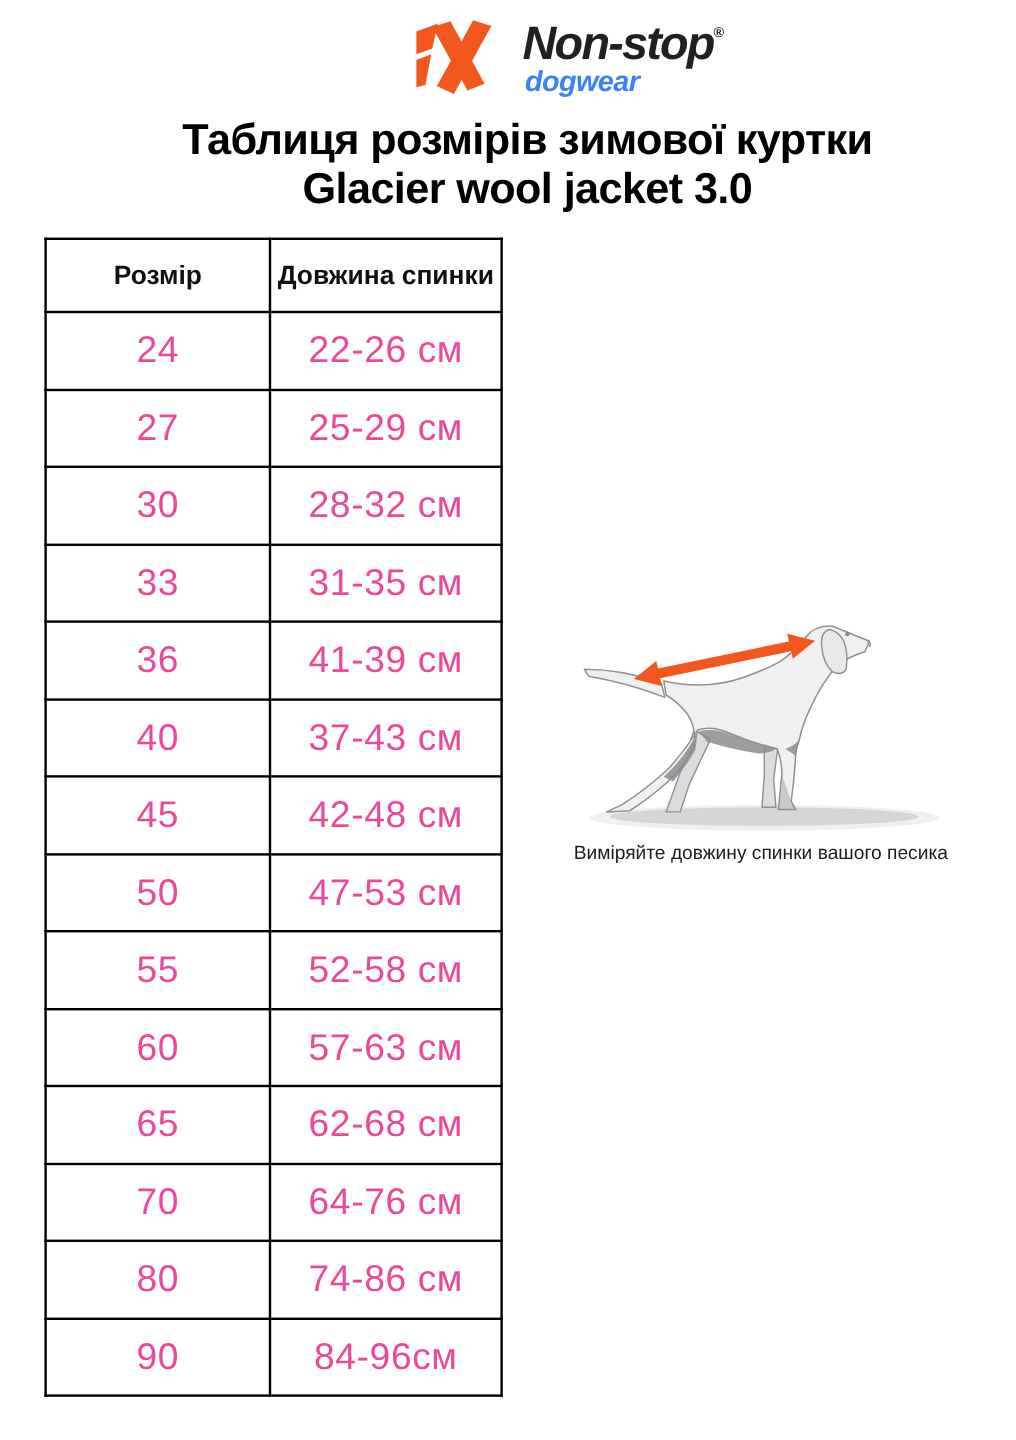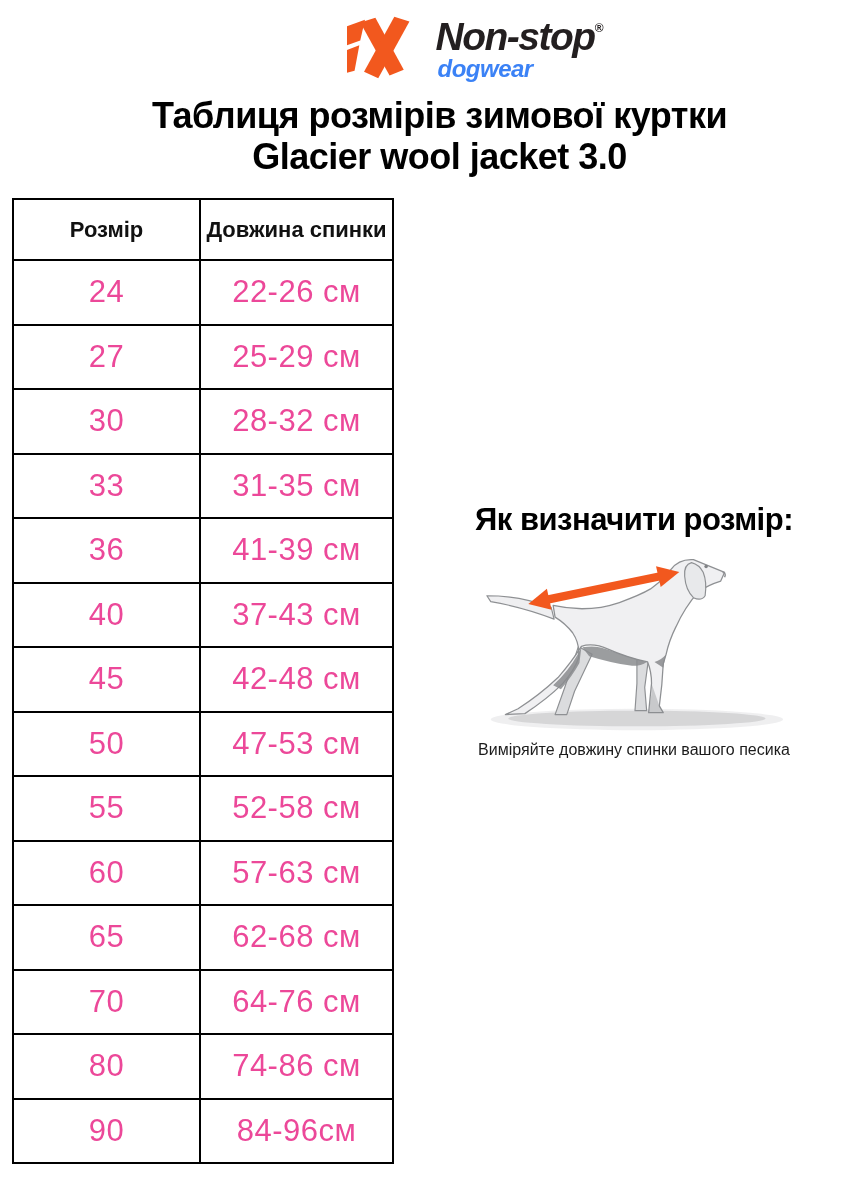--- a/index.html
+++ b/index.html
@@ -28,21 +28,21 @@
 
   
   .title {
     position:absolute; top:95px; left:16px; width:100%;
     text-align:center; font-weight:900; font-size:36px; line-height:41px;
     letter-spacing:-0.5px; color:#000;
   }
 
   
   .size-table {
-    position:absolute; left:12px; top:198px;
+    position:absolute; left:37px; top:198px;
     border-collapse:collapse; table-layout:fixed;
   }
   .size-table th, .size-table td {
     border:2.5px solid #000; text-align:center; vertical-align:middle; padding:0;
   }
   .size-table th {
     height:59px; font-size:22px; font-weight:bold; line-height:1.15; color:#111;
   }
   .size-table th:first-child, .size-table td:first-child { width:185px; }
   .size-table th:last-child,  .size-table td:last-child  { width:191px; }
@@ -148,21 +148,20 @@
       <td>74-86 см</td>
     </tr>
         <tr>
       <td>90</td>
       <td>84-96см</td>
     </tr>
       </tbody>
   </table>
 
   <section class="guide">
-    <div class="guide-heading">Як визначити розмір:</div>
 
     <svg class="dog-svg" width="322" height="190" viewBox="0 0 330 195" aria-hidden="true">
 
       <ellipse cx="168" cy="177" rx="150" ry="11" fill="#9B9DA0" opacity="0.16"></ellipse>
       <ellipse cx="168" cy="176" rx="132" ry="8" fill="#9B9DA0" opacity="0.30"></ellipse>
 
       <g fill="#DBDCDE" stroke="#8E9093" stroke-width="1.2" stroke-linejoin="round">
         <polygon points="108,102 122,110 104,148 96,172 84,172 94,144"></polygon>
         <polygon points="168,112 180,114 176,144 178,168 166,168 168,140"></polygon>
       </g>

